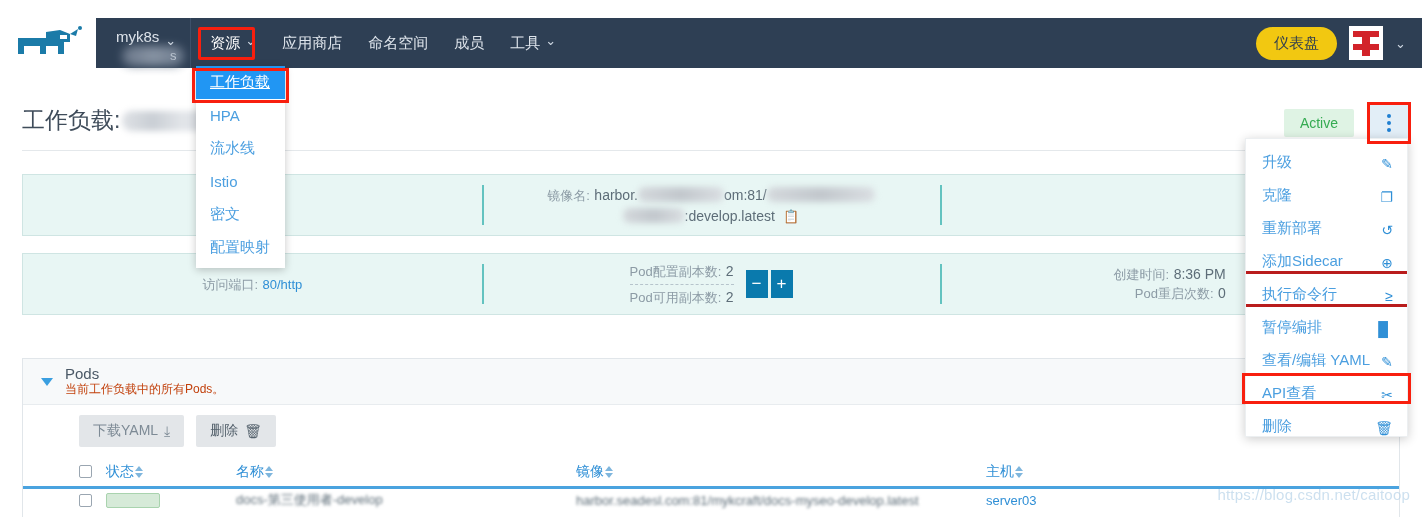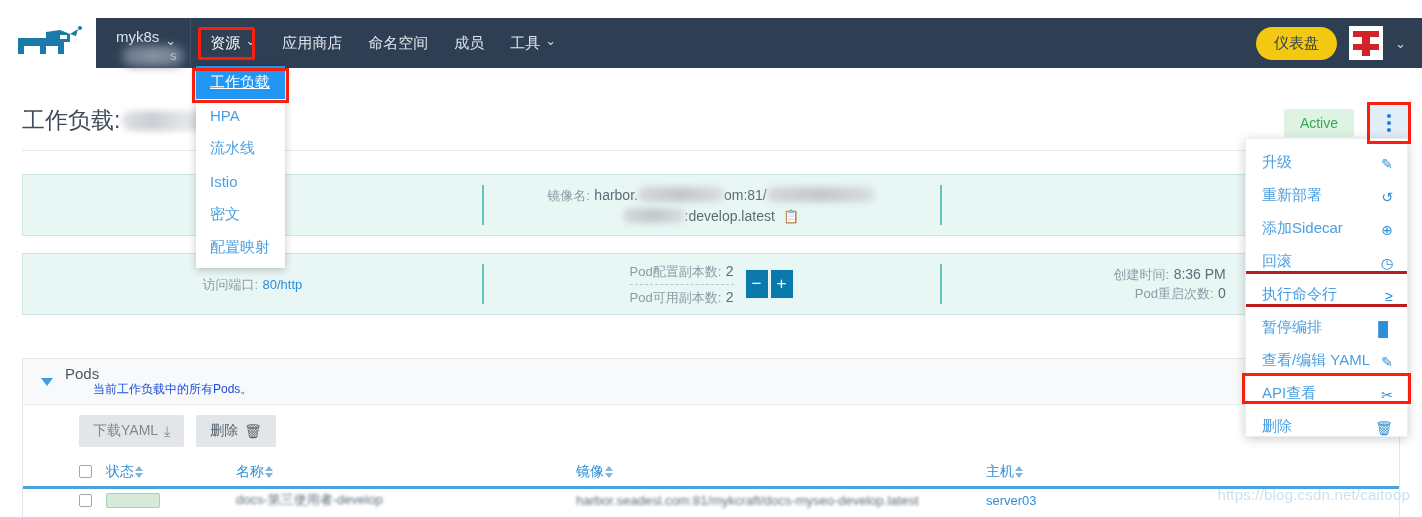--- a/index.html
+++ b/index.html
@@ -134,21 +134,21 @@
     position:absolute; left:22px; top:358px; width:1378px; height:159px;
     border:1px solid #e1e6ea; border-bottom:none; background:#fff;
   }
   .pods-head {
     height:46px; background:#f7f9fa; border-bottom:1px solid #e8ecef;
     display:flex; align-items:center; padding-left:18px; gap:12px;
   }
   .tri { width:0;height:0;border-left:6px solid transparent;border-right:6px solid transparent;
         border-top:8px solid #3a9fe0; cursor:pointer; }
   .pods-title { color:#4a5866; font-size:15px; line-height:1.15; }
-  .pods-sub { color:#1d4ed8; font-size:12px; line-height:1.3;margin-left:28px; }
+  .pods-sub { color:#c2410c; font-size:12px; line-height:1.3; }
 
   .pods-toolbar { height:52px; display:flex; align-items:center; padding-left:56px; gap:12px; }
   .tbtn {
     background:#e3e6e9; color:#7d8a95; font-size:14px;
     padding:7px 14px; border-radius:2px; cursor:pointer; display:flex; gap:6px; align-items:center;
   }
   .tbtn.enabled { color:#55626d; }
 
   .thead {
     display:flex; align-items:center; height:32px; padding-left:56px;
@@ -428,30 +428,30 @@
     <div class="item">配置映射</div>
   </div>
   <div class="nav-dd-hl"></div>
 
   <div class="kebab-dd">
     <div class="mi">
       <span>升级</span>
       <span class="mico">✎</span>
     </div>
     <div class="mi">
+      <span>克隆</span>
+      <span class="mico">❐</span>
+    </div>
+    <div class="mi">
       <span>重新部署</span>
       <span class="mico">↺</span>
     </div>
     <div class="mi">
       <span>添加Sidecar</span>
       <span class="mico">⊕</span>
-    </div>
-    <div class="mi sep-below">
-      <span>回滚</span>
-      <span class="mico">◷</span>
     </div>
     <div class="mi sep">
       <span>执行命令行</span>
       <span class="mico">≥</span>
     </div>
     <div class="mi sep">
       <span>暂停编排</span>
       <span class="mico">▐▌</span>
     </div>
     <div class="mi">

